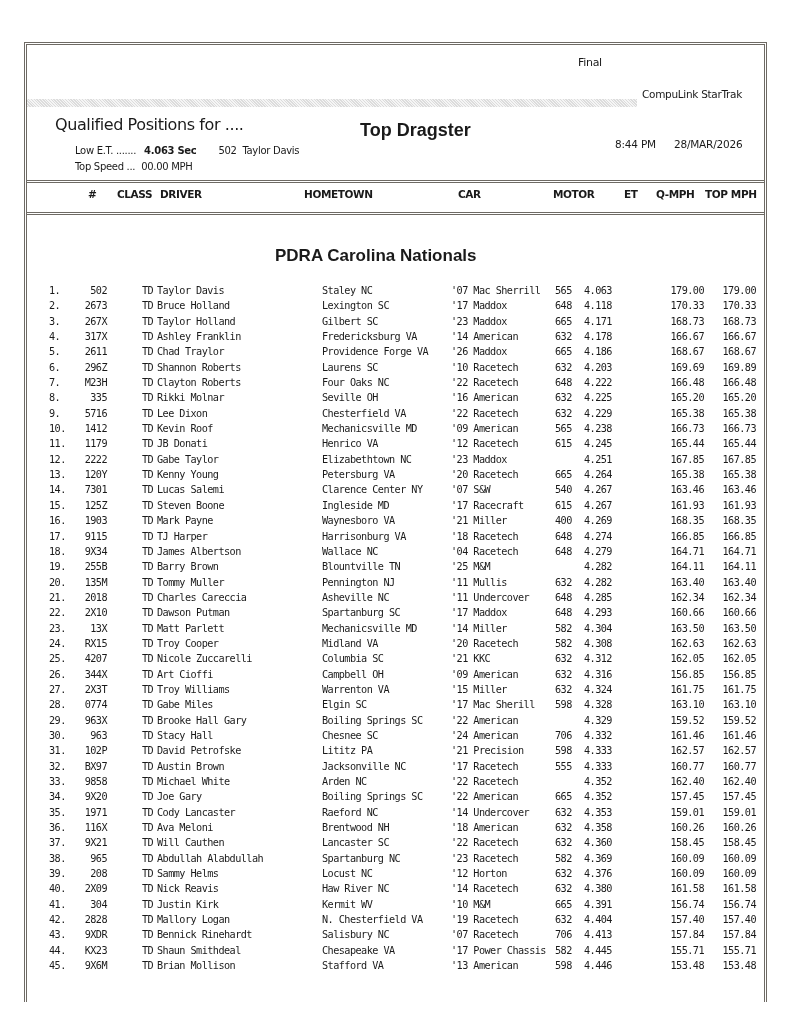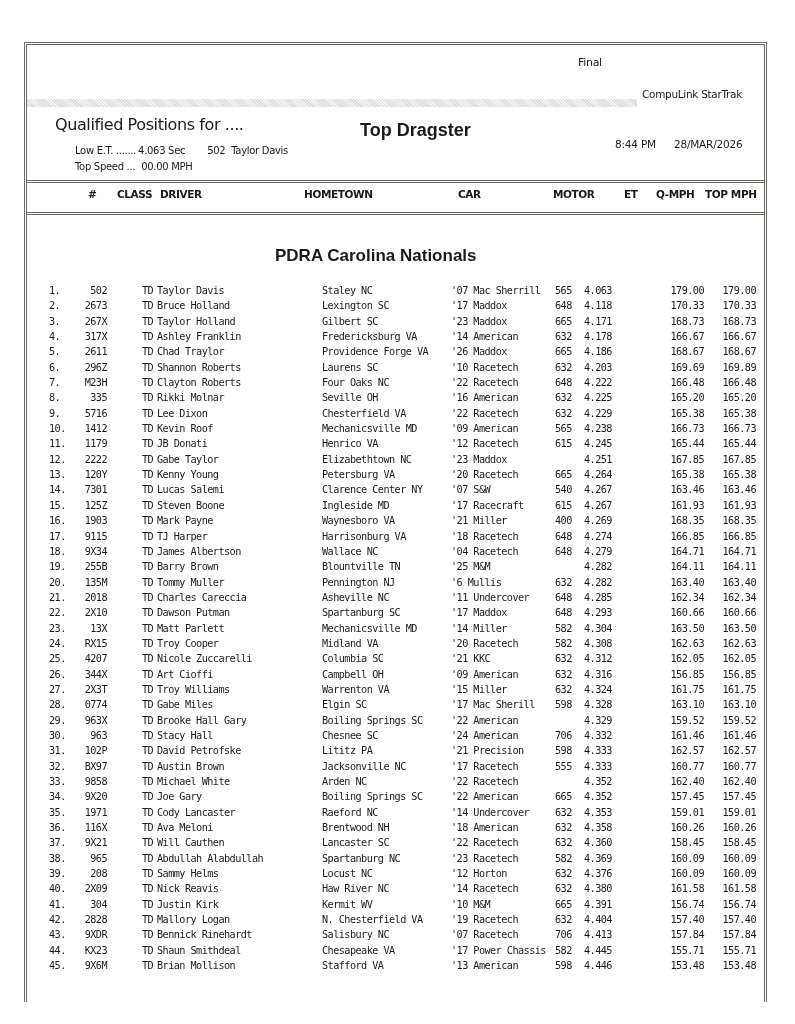--- a/index.html
+++ b/index.html
@@ -21,21 +21,21 @@
   }
   .abs { position: absolute; white-space: nowrap; }
   .sans { font-family: "DejaVu Sans", sans-serif; }
   .serif { font-family: Liberation Sans, sans-serif; }
 
   #final-label { left: 578px; top: 56px; font-size: 11px; letter-spacing: -0.3px; }
   #software-label { left: 642px; top: 88px; font-size: 10.5px; letter-spacing: -0.3px; }
   #report-title { left: 360px; top: 120px; font-size: 18px; font-weight: bold; }
   #qual-for { left: 55px; top: 115px; font-size: 16px; letter-spacing: -0.4px; }
   #low-et { left: 75px; top: 145px; font-size: 10px; letter-spacing: -0.3px; }
-  #low-et .val { margin-left: 2px; }
+  #low-et .val { margin-left: 8px; font-weight: bold; }
   #low-et .car { margin-left: 22px; }
   #top-speed { left: 75px; top: 161px; font-size: 10px; letter-spacing: -0.3px; }
   #top-speed .val { margin-left: 6px; }
   #time-date { left: 615px; top: 138px; font-size: 10.5px; letter-spacing: -0.2px; }
   #time-date .date { margin-left: 18px; }
 
   .rule { position: absolute; left: 27px; width: 737px; height: 3px;
     border-top: 1px solid #6e6a64; border-bottom: 1px solid #6e6a64; box-sizing: border-box; }
   #rule-top { top: 180px; }
   #rule-bottom { top: 212px; }
@@ -331,21 +331,21 @@
       <span class="c-et">4.282</span>
       <span class="c-qmph">164.11</span>
       <span class="c-top">164.11</span>
     </div>
     <div class="row">
       <span class="c-pos">20.</span>
       <span class="c-num">135M</span>
       <span class="c-class">TD</span>
       <span class="c-driver">Tommy Muller</span>
       <span class="c-home">Pennington  NJ</span>
-      <span class="c-car">'6 Mullis</span>
+      <span class="c-car">'11 Mullis</span>
       <span class="c-motor">632</span>
       <span class="c-et">4.282</span>
       <span class="c-qmph">163.40</span>
       <span class="c-top">163.40</span>
     </div>
     <div class="row">
       <span class="c-pos">21.</span>
       <span class="c-num">2018</span>
       <span class="c-class">TD</span>
       <span class="c-driver">Charles Careccia</span>

